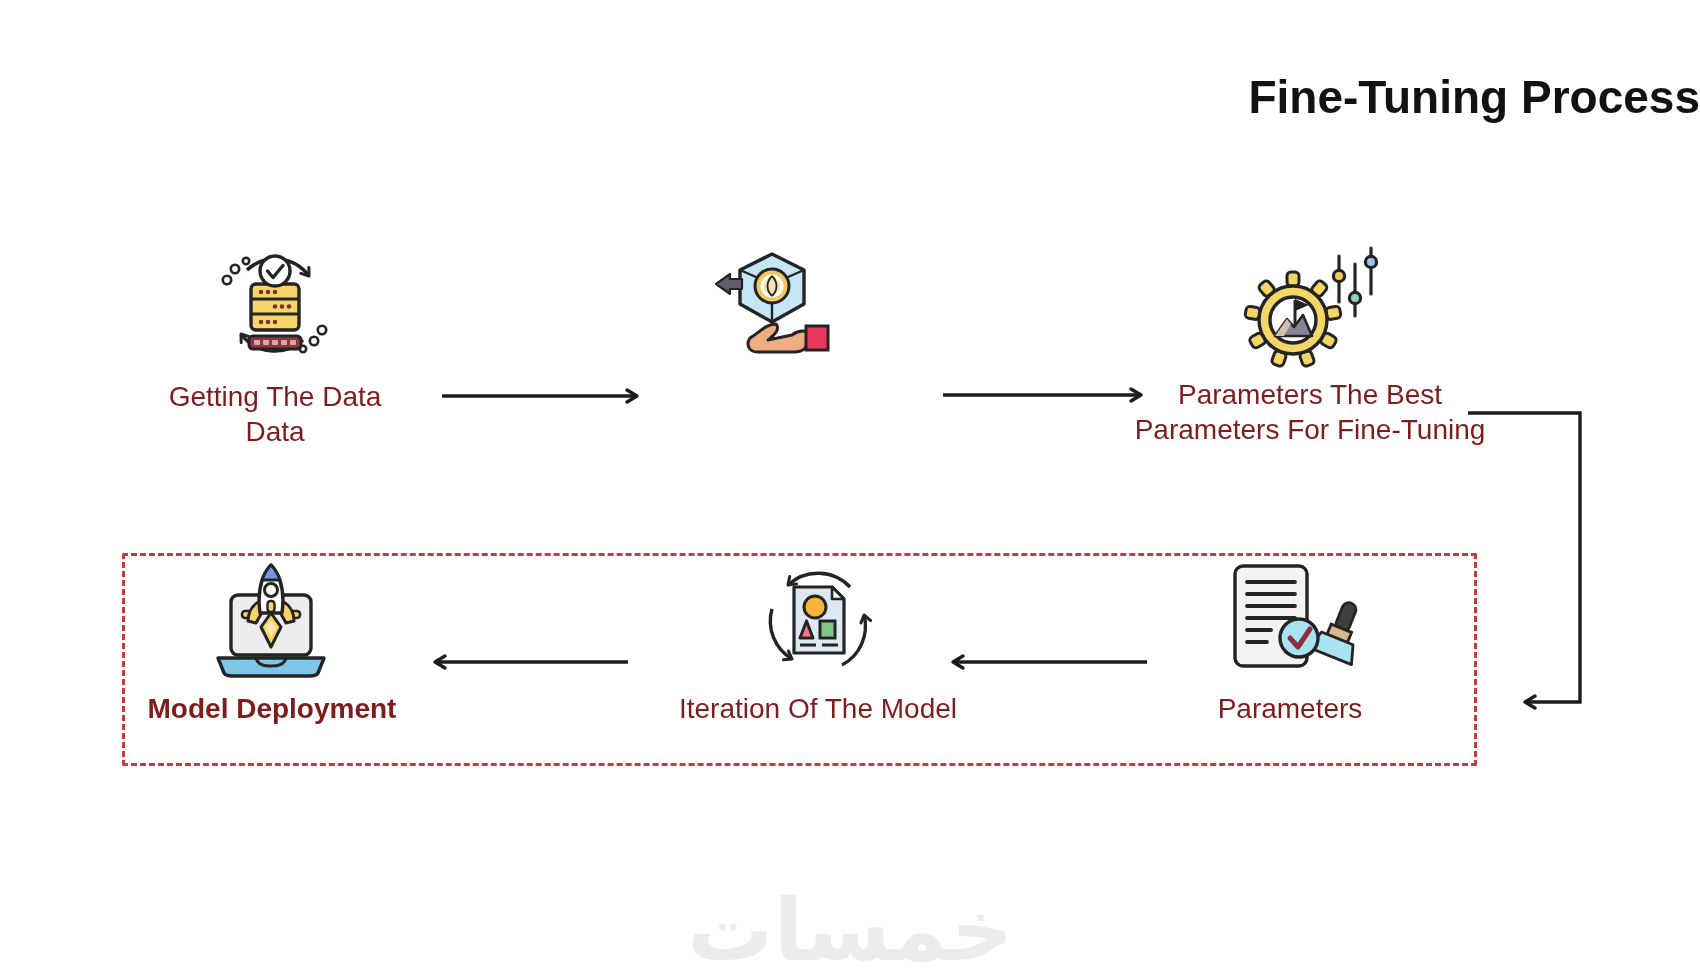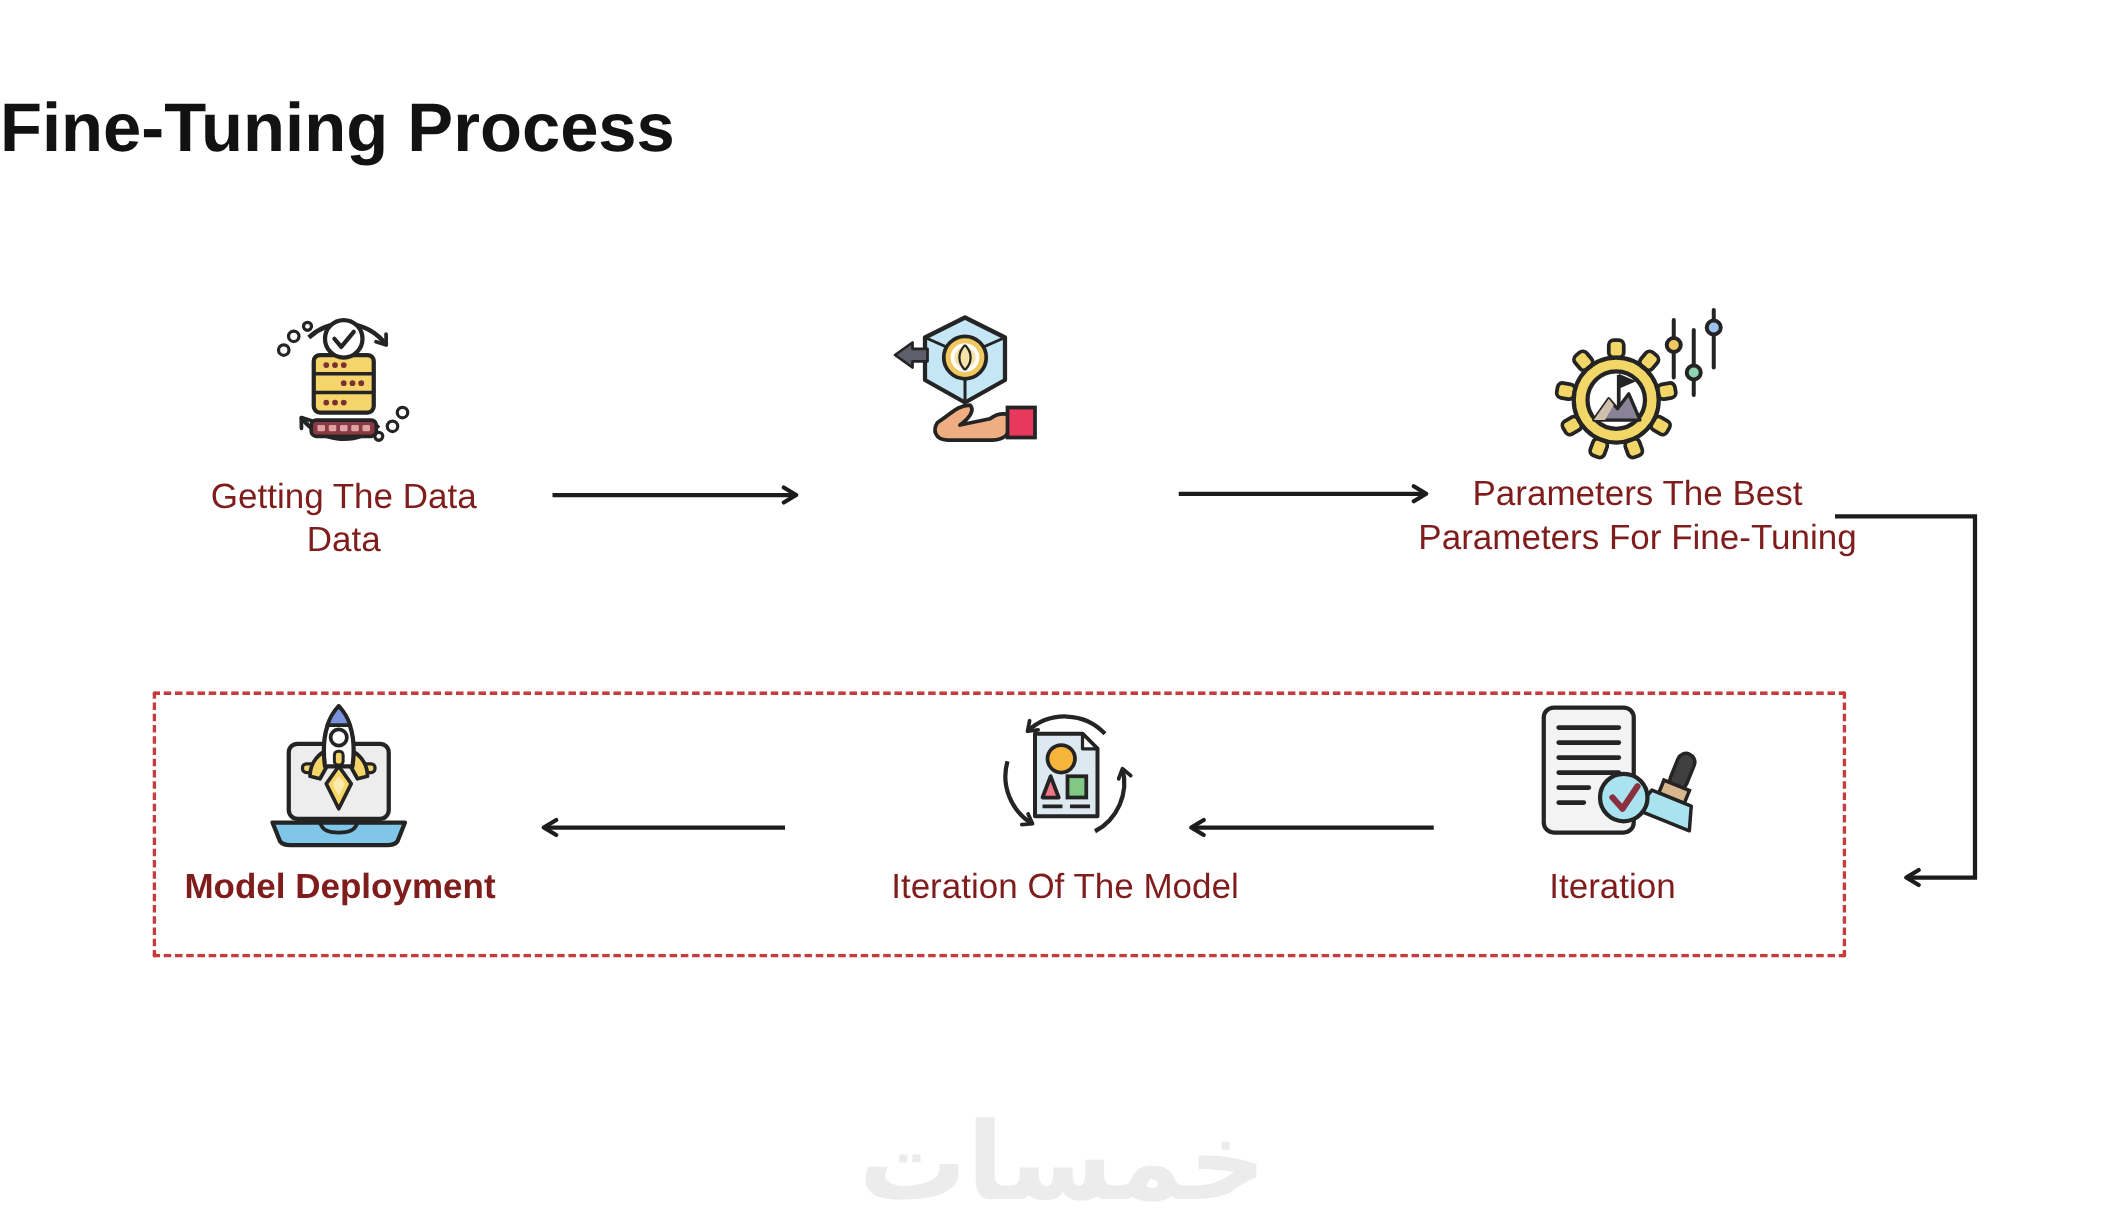--- a/index.html
+++ b/index.html
@@ -2,21 +2,21 @@
 <html><head>
 <meta charset="utf-8">
 <style>
   html,body { margin:0; padding:0; background:#ffffff; }
   .canvas {
     position:relative; width:1700px; height:970px; background:#ffffff;
     overflow:hidden; font-family:"Liberation Sans", sans-serif;
   }
   .title {
     position:absolute; top:70px; left:0; width:100%; margin:0;
-    text-align:left; font-size:55px; font-weight:700; color:#121212;
+    text-align:right; font-size:46px; font-weight:700; color:#121212;
   }
   .connectors { position:absolute; left:0; top:0; pointer-events:none; }
   .loop-box {
     position:absolute; left:122px; top:553px; width:1349px; height:207px;
     border:3px dashed #c63c3c; border-radius:2px;
   }
   .node { position:absolute; width:440px; text-align:center; }
   .node .icon { height:132px; display:flex; align-items:center; justify-content:center; }
   .node.bottom .icon { height:128px; }
   .label { font-size:28px; line-height:1.25; color:#7f1d1d; margin-top:7px; }
@@ -168,26 +168,26 @@
         <g transform="rotate(22 120 86)">
           <rect x="113" y="42" width="14" height="30" rx="7" fill="#3f3f3f" stroke="#242424" stroke-width="2.8"></rect>
           <rect x="109" y="69" width="22" height="11" fill="#d8b78e" stroke="#242424" stroke-width="2.8"></rect>
           <path d="M103,80 L137,80 L143,99 L97,99 Z" fill="#a9e3ef" stroke="#242424" stroke-width="2.8" stroke-linejoin="round"></path>
         </g>
         <circle cx="84" cy="80" r="19" fill="#a9e3ef" stroke="#242424" stroke-width="3.4"></circle>
         <path d="M75,80 L83,89 L95,71" fill="none" stroke="#8c3040" stroke-width="5" stroke-linecap="round" stroke-linejoin="round"></path>
       </svg>
     </div>
     <div class="label">
-      <span class="lbl-line">Iteration</span>
+      <span class="lbl-line">Parameters</span>
       <span class="lbl-line"></span>
     </div>
   </div>
 
-  <div class="node bottom" style="left:632px; top:556px;">
+  <div class="node bottom" style="left:598px; top:556px;">
     <div class="icon">
       <svg width="132" height="126" viewBox="0 0 132 126">
         <defs>
           <marker id="ah5" markerWidth="16" markerHeight="16" refX="10" refY="7" orient="auto" markerUnits="userSpaceOnUse">
             <path d="M3,2 L10,7 L3,12" fill="none" stroke="#242424" stroke-width="3" stroke-linecap="round" stroke-linejoin="round"></path>
           </marker>
         </defs>
         <g fill="none" stroke="#242424" stroke-width="3.4">
           <path d="M98,30 A44,44 0 0 0 36,28" marker-end="url(#ah5)"></path>
           <path d="M20,52 A44,44 0 0 0 40,102" marker-end="url(#ah5)"></path>

